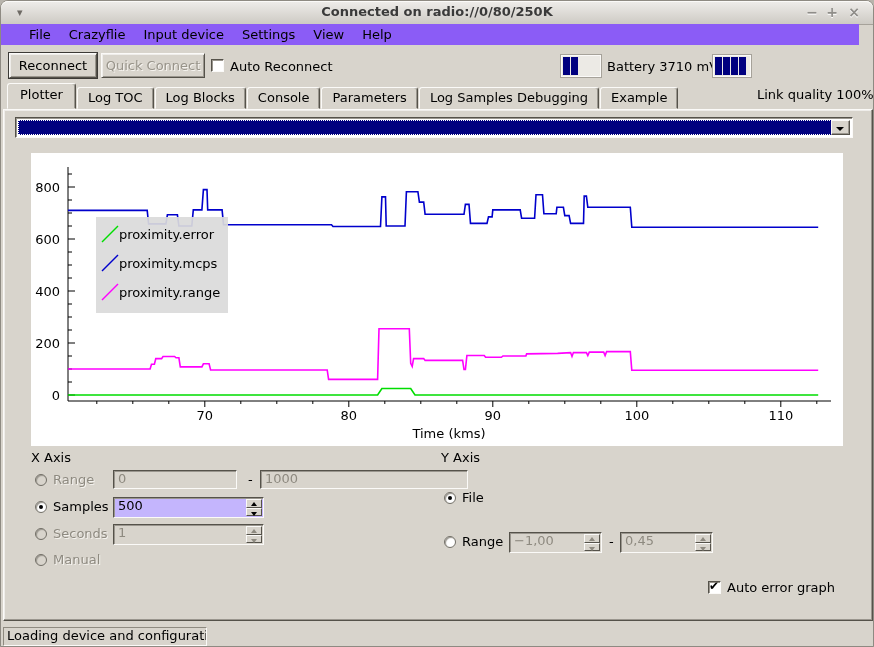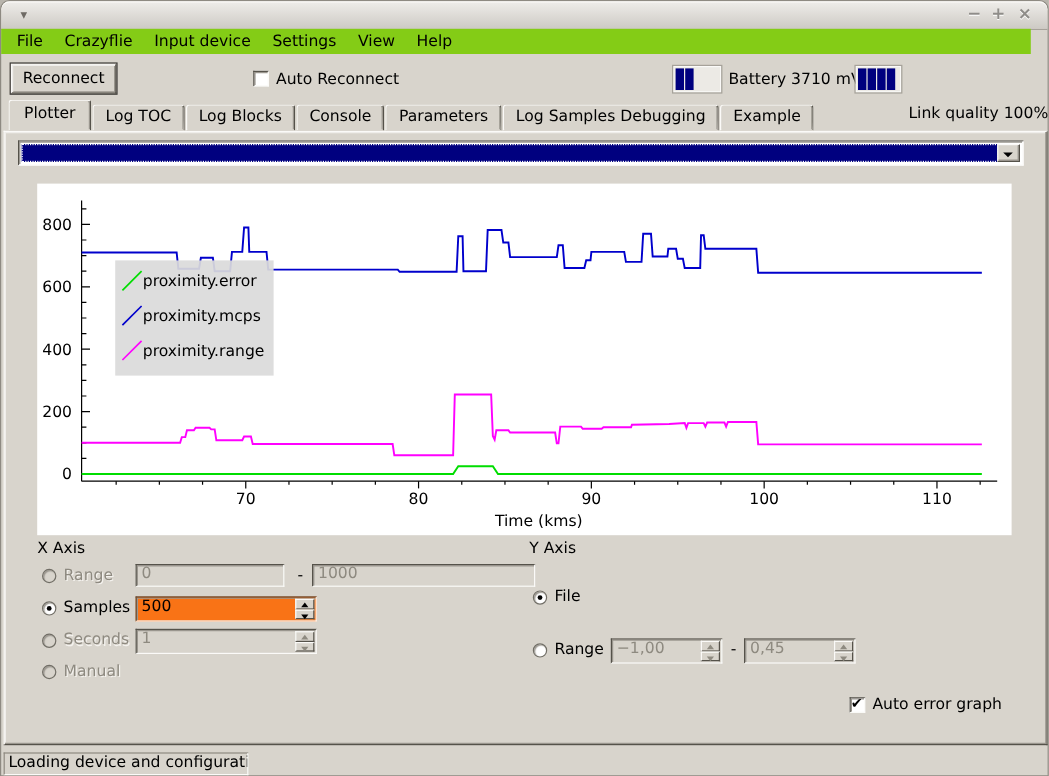--- a/index.html
+++ b/index.html
@@ -7,21 +7,21 @@
   .window{position:absolute;inset:0;background:#d8d4cc;border-radius:8px 8px 0 0;border:1px solid #8e8a82;box-sizing:border-box;}
 
   
   .titlebar{position:absolute;left:0;top:0;right:0;height:23px;background:linear-gradient(#efedea,#cdcac4);border-bottom:1px solid #a6a29a;border-radius:7px 7px 0 0;box-shadow:inset 0 1px 0 #fbfaf8;}
   .title-text{position:absolute;left:0;right:0;top:3px;text-align:center;font-weight:bold;color:#3a3a3a;}
   .win-menu-arrow{position:absolute;left:16px;top:5px;color:#6e6a64;font-size:11px;}
   .win-btn{position:absolute;top:2px;width:18px;height:18px;text-align:center;line-height:18px;color:#8f8d89;font-weight:bold;font-size:14px;text-shadow:0 1px 0 #fff;}
   .wb-min{right:52px}.wb-max{right:32px}.wb-close{right:10px}
 
   
-  .menubar{position:absolute;left:0;top:23px;right:14px;height:21px;background:#84cc16;padding-left:4px;box-sizing:border-box;}
+  .menubar{position:absolute;left:0;top:23px;right:14px;height:21px;background:#8b5cf6;padding-left:19px;box-sizing:border-box;}
   .menu-item{display:inline-block;padding:2px 9px;line-height:17px;}
 
   
   .button{position:absolute;background:#d8d4cc;border:1px solid;border-color:#fbfaf8 #55524a #55524a #fbfaf8;box-shadow:inset 1px 1px 0 #efedea,inset -1px -1px 0 #9a968e;text-align:center;line-height:23px;box-sizing:border-box;}
   .button.default{outline:1px solid #3c3a36;}
   .button.disabled{color:#98948a;text-shadow:1px 1px 0 #f6f4f0;}
   .checkbox{position:absolute;width:13px;height:13px;background:#fff;border:1px solid;border-color:#55524a #fbfaf8 #fbfaf8 #55524a;box-shadow:inset 1px 1px 0 #9a968e;box-sizing:border-box;}
   .checkbox.checked::after{content:"✔";position:absolute;left:0px;top:-3px;font-size:12px;font-weight:bold;color:#000;}
   .pbar{position:absolute;height:22px;background:#eceae5;border:1px solid #fbfaf8;outline:1px solid #a6a29a;box-sizing:border-box;padding:1px;display:flex;align-items:stretch;}
   .chunk{display:inline-block;width:7px;margin-right:1px;}
@@ -43,48 +43,50 @@
   
   .figure{position:absolute;left:30px;top:152px;width:812px;height:293px;background:#fff;}
   svg{font-family:"DejaVu Sans","Liberation Sans",sans-serif;}
 
   
   .group-title{position:absolute;white-space:nowrap;}
   .radio{position:absolute;width:12px;height:12px;border-radius:50%;background:#fff;border:1px solid #716e66;box-shadow:inset 1px 1px 1px #9a968e;box-sizing:border-box;}
   .radio.disabled{background:#d8d4cc;}
   .radio.selected::after{content:"";position:absolute;left:3px;top:3px;width:4px;height:4px;border-radius:50%;background:#000;}
   .dis-text{color:#8e8a80;text-shadow:1px 1px 0 #f4f2ee;}
-  .field{position:absolute;background:#f97316;border:1px solid;border-color:#55524a #fbfaf8 #fbfaf8 #55524a;box-shadow:inset 1px 1px 0 #9a968e;box-sizing:border-box;padding:1px 4px;line-height:14px;}
+  .field{position:absolute;background:#c4b5fd;border:1px solid;border-color:#55524a #fbfaf8 #fbfaf8 #55524a;box-shadow:inset 1px 1px 0 #9a968e;box-sizing:border-box;padding:1px 4px;line-height:14px;}
   .field.disabled{background:#d8d4cc;color:#8e8a80;}
   .spinbtns{position:absolute;right:1px;top:1px;bottom:1px;width:16px;display:flex;flex-direction:column;}
   .spinbtn{flex:1;position:relative;background:#d8d4cc;border:1px solid;border-color:#fbfaf8 #55524a #55524a #fbfaf8;}
   .spinbtn::after{content:"";position:absolute;left:4px;}
   .spin-up::after{top:2px;border-left:3px solid transparent;border-right:3px solid transparent;border-bottom:4px solid #000;}
   .spin-down::after{top:3px;border-left:3px solid transparent;border-right:3px solid transparent;border-top:4px solid #000;}
   .disabled .spin-up::after{border-bottom-color:#8e8a80;}
   .disabled .spin-down::after{border-top-color:#8e8a80;}
 
   
   .statusbox{position:absolute;left:2px;top:626px;width:204px;height:19px;border:1px solid;border-color:#8e8a80 #fbfaf8 #fbfaf8 #8e8a80;box-sizing:border-box;padding:1px 3px;line-height:14px;white-space:nowrap;overflow:hidden;}
 </style>
 </head>
 <body>
 
 <div class="window">
 
   <div class="titlebar">
     <span class="win-menu-arrow">▾</span>
+    <div class="title-text">Connected on radio://0/80/250K</div>
     <span class="win-btn wb-min">−</span>
     <span class="win-btn wb-max">+</span>
     <span class="win-btn wb-close">×</span>
   </div>
 
   <div class="menubar"><span class="menu-item">File</span><span class="menu-item">Crazyflie</span><span class="menu-item">Input device</span><span class="menu-item">Settings</span><span class="menu-item">View</span><span class="menu-item">Help</span></div>
 
   <div class="button default" style="left:8px;top:52px;width:88px;height:25px;">Reconnect</div>
+  <div class="button disabled" style="left:100px;top:52px;width:104px;height:25px;">Quick Connect</div>
   <div class="checkbox" style="left:210px;top:58px;"></div>
   <span class="lbl" style="left:229px;top:58px;">Auto Reconnect</span>
   <div class="pbar" style="left:560px;top:54px;width:40px;">
       <span class="chunk" style="background: rgb(0, 0, 127);"></span>
       <span class="chunk" style="background: rgb(0, 0, 127);"></span>
     </div>
   <span class="lbl" style="left:606px;top:58px;">Battery 3710 mV</span>
   <div class="pbar" style="left:712px;top:54px;width:38px;">
       <span class="chunk" style="background: rgb(0, 0, 127);"></span>
       <span class="chunk" style="background: rgb(0, 0, 127);"></span>
@@ -182,21 +184,21 @@
         </g>
       </svg>
   </div>
 
   <span class="group-title" style="position:absolute;left:30px;top:449px;">X Axis</span>
 
   <div class="radio disabled" style="left:34px;top:473px;"></div>
   <span class="lbl dis-text" style="left:52px;top:471px;">Range</span>
   <div class="field disabled" style="left:112px;top:469px;width:124px;height:19px;">0</div>
   <span class="lbl" style="left:247px;top:471px;">-</span>
-  <div class="field disabled" style="left:259px;top:469px;width:186px;height:19px;">1000</div>
+  <div class="field disabled" style="left:259px;top:469px;width:208px;height:19px;">1000</div>
 
   <div class="radio selected" style="left:34px;top:500px;"></div>
   <span class="lbl" style="left:52px;top:498px;">Samples</span>
   <div class="field" style="left:112px;top:496px;width:151px;height:21px;">
     <span>500</span>
     <span class="spinbtns">
         <span class="spinbtn spin-up"></span>
         <span class="spinbtn spin-down"></span>
       </span>
   </div>

